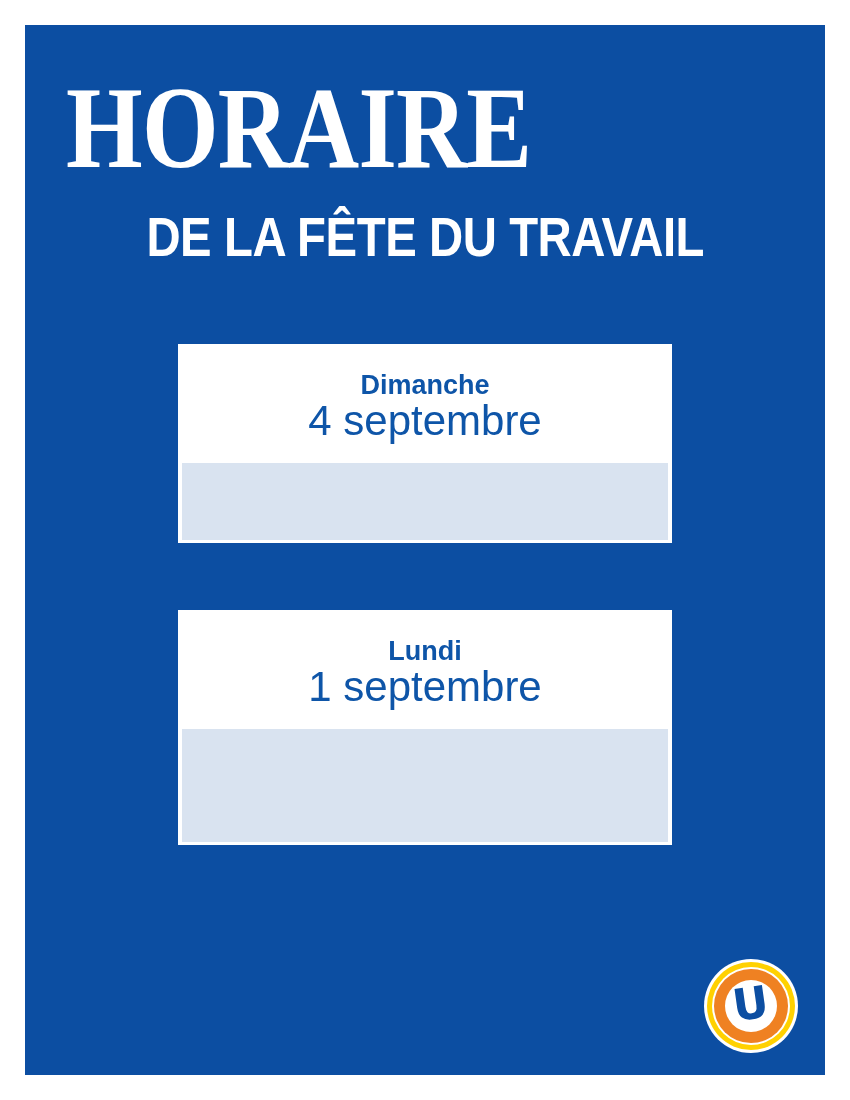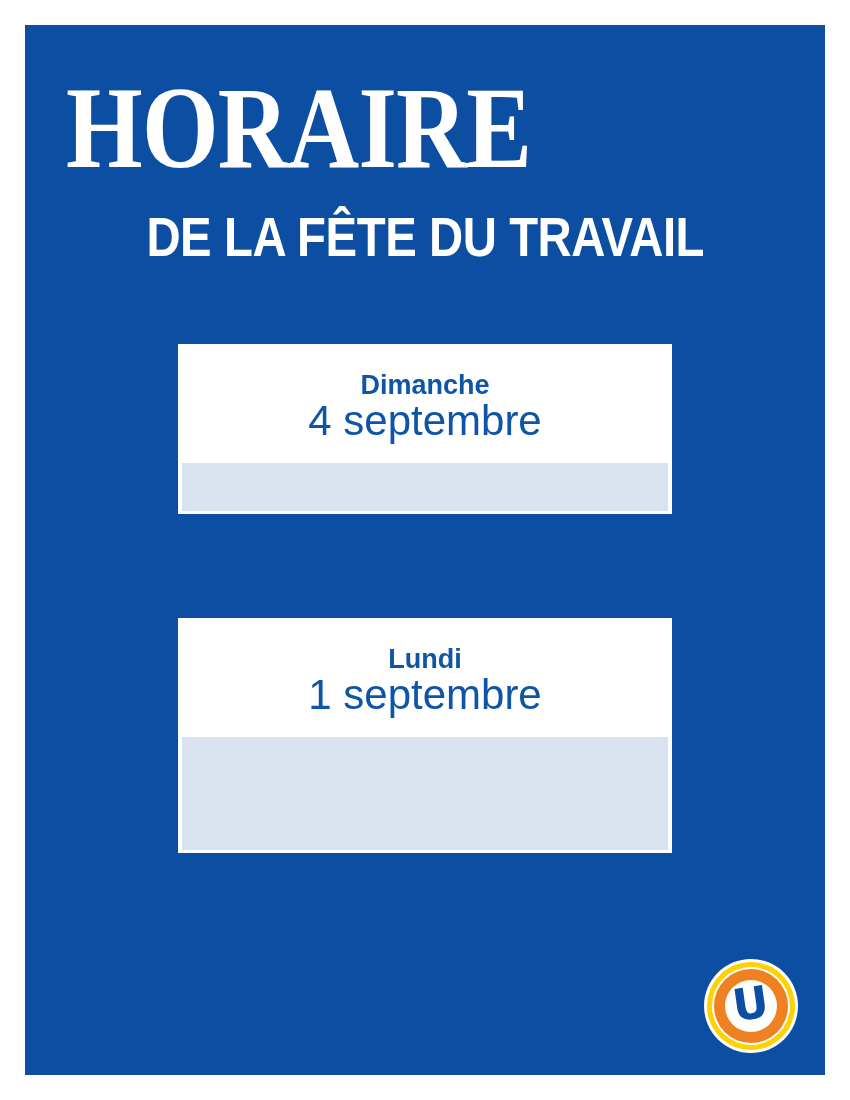--- a/index.html
+++ b/index.html
@@ -36,25 +36,25 @@
     color: var(--c-text_white, #ffffff);
     white-space: nowrap;
     margin-top: 32px;
   }
   .subtitle .squeeze { display: inline-block; transform: scaleX(0.86); transform-origin: center; letter-spacing: -0.5px; }
 
   .card {
     position: absolute;
     left: 153px;
     width: 494px;
-    height: 170px;
+    height: 199px;
     background: #ffffff;
   }
   .card.card-1 { top: 319px; }
-  .card.card-2 { top: 585px; height: 235px; margin-top: 8px; }
+  .card.card-2 { top: 585px; height: 235px; }
   .card-head {
     position: absolute;
     left: 0; right: 0; top: 0;
     height: 119px;
     display: flex;
     flex-direction: column;
     align-items: center;
     justify-content: center;
     gap: 2px;
   }

